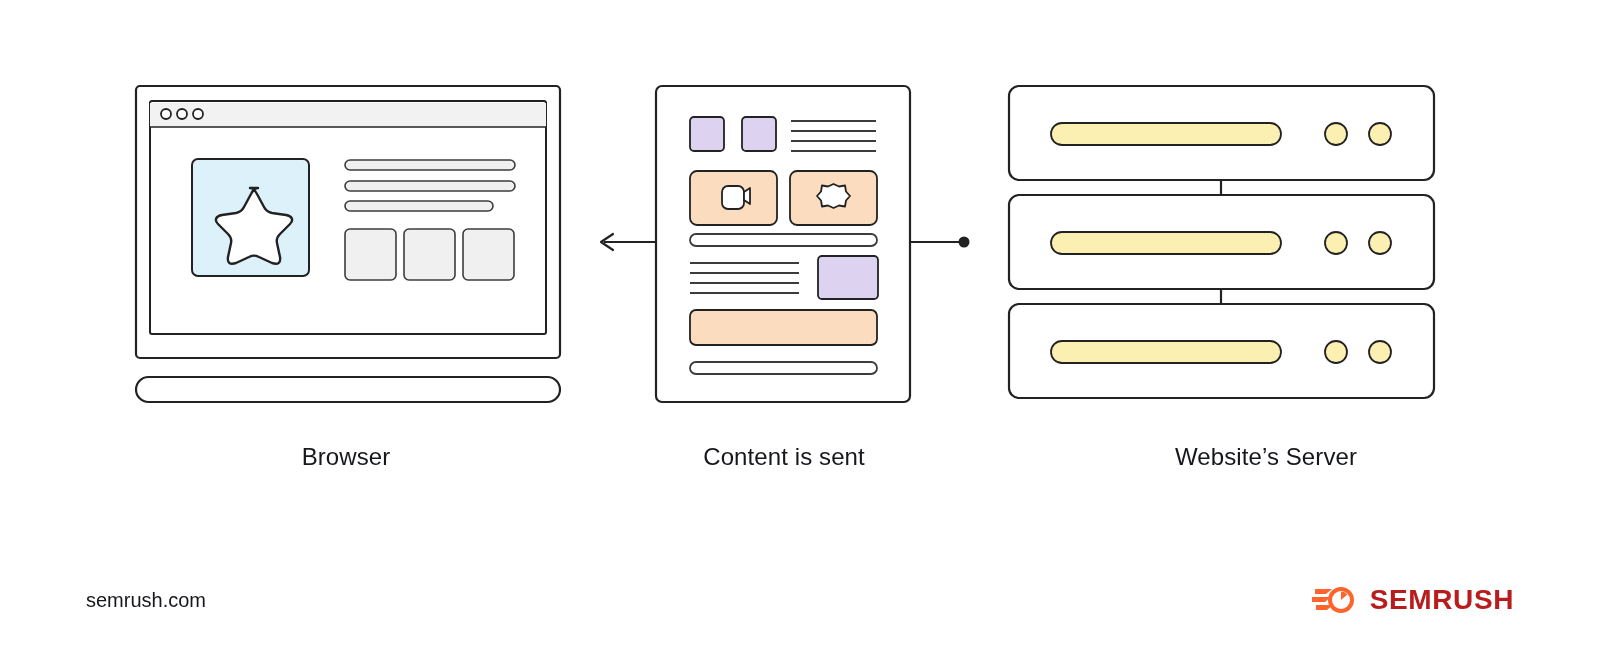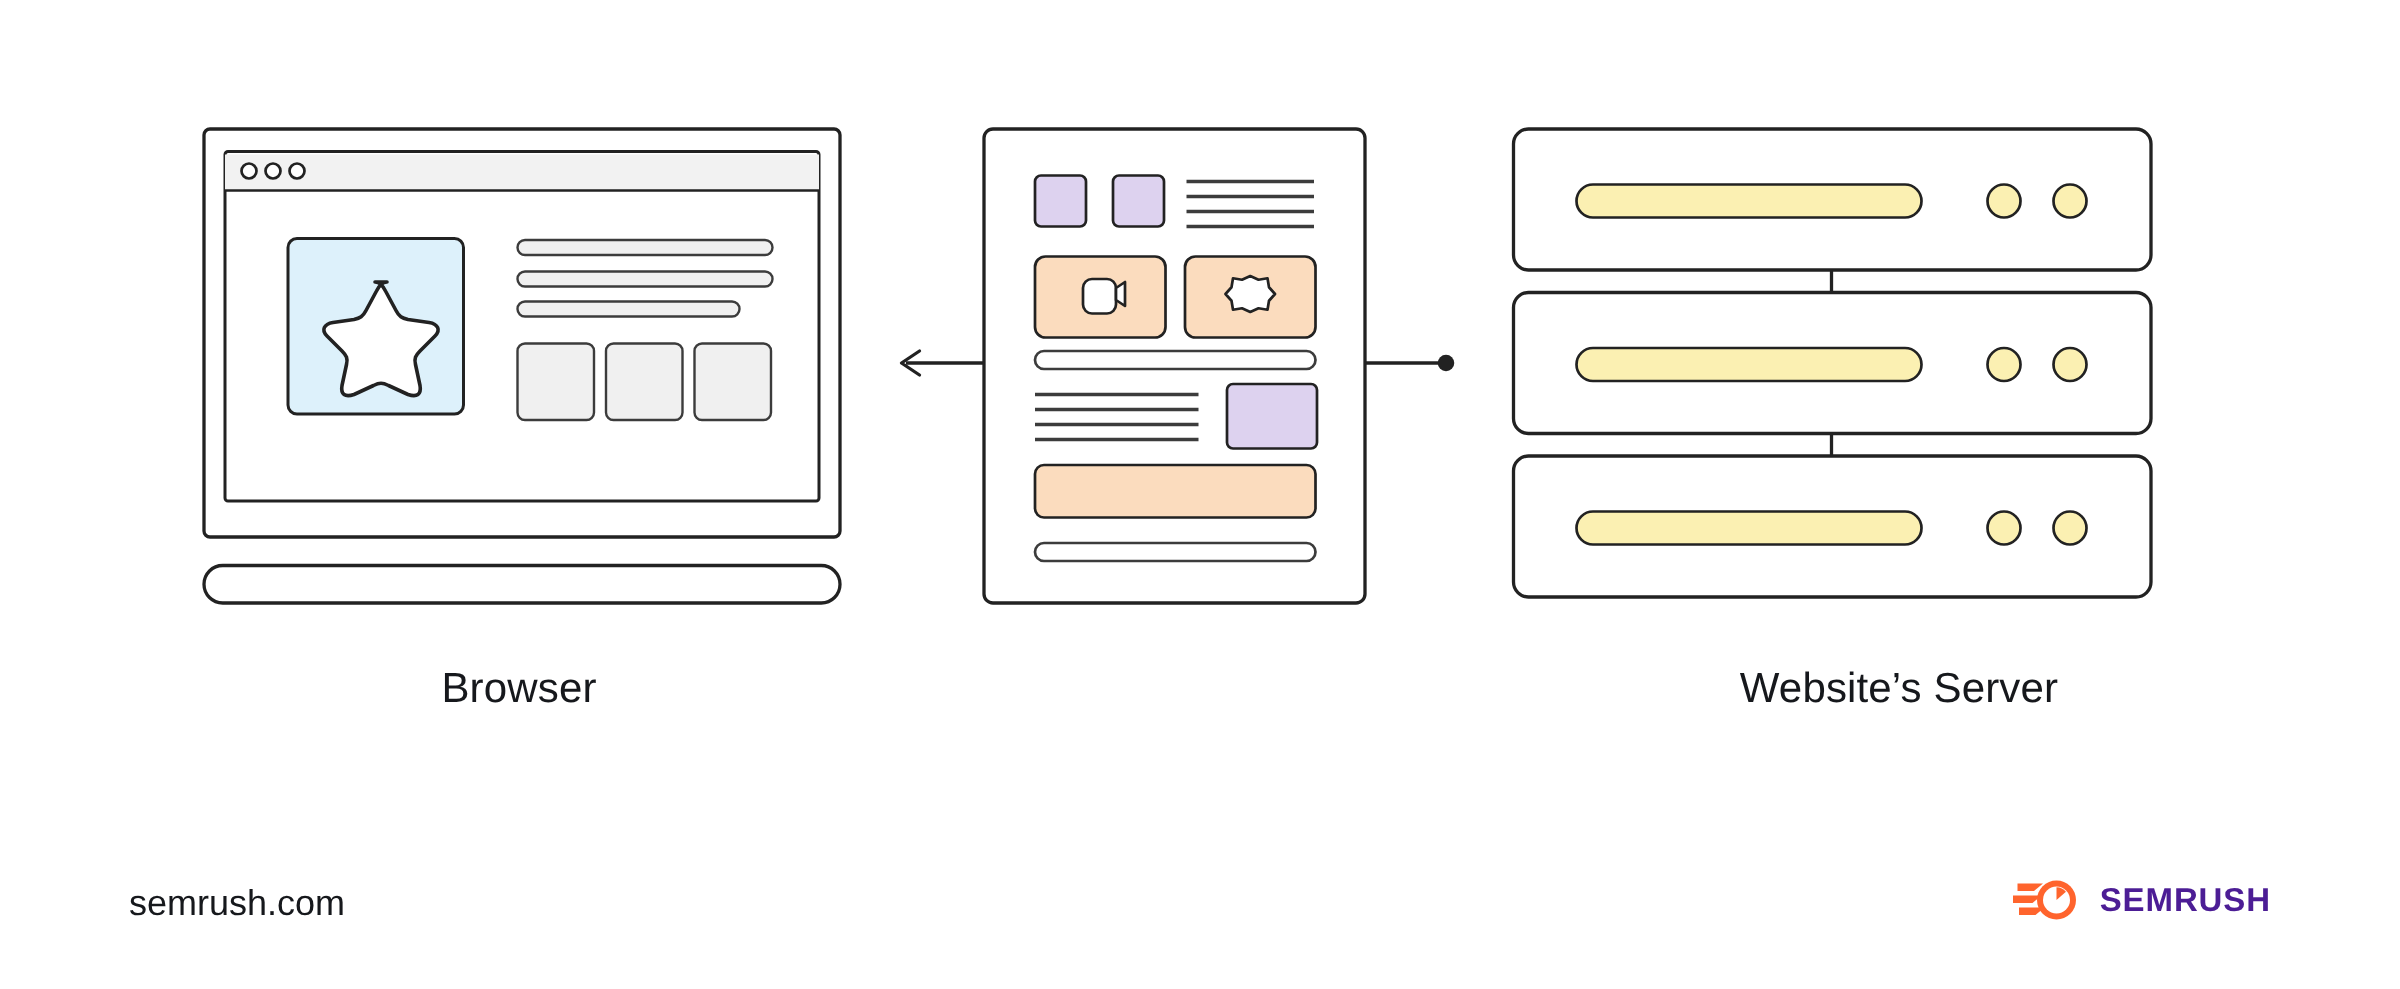--- a/index.html
+++ b/index.html
@@ -24,53 +24,53 @@
   svg.diagram {
     position: absolute;
     left: 0;
     top: 0;
     width: 1600px;
     height: 659px;
     display: block;
   }
   .label {
     position: absolute;
-    font-size: 28px;
+    font-size: 24px;
     font-family: "Liberation Sans", sans-serif;
     color: #16181c;
     text-align: center;
     white-space: nowrap;
     letter-spacing: 0.1px;
   }
   #label-browser  { left: 196px; top: 443px; width: 300px; }
   #label-content  { left: 634px; top: 443px; width: 300px; }
   #label-server   { left: 1116px; top: 443px; width: 300px; }
 
   .footer-url {
     position: absolute;
     left: 86px;
     top: 589px;
-    font-size: 24px;
+    font-size: 20px;
     color: #16181c;
     font-family: "Liberation Sans", sans-serif;
     white-space: nowrap;
   }
   .brand {
     position: absolute;
     right: 86px;
     top: 583px;
     display: flex;
     align-items: center;
     gap: 12px;
   }
   .brand-wordmark {
-    font-size: 22px;
+    font-size: 28px;
     font-weight: bold;
     letter-spacing: 0.6px;
-    color: #4c1d95;
+    color: #b91c1c;
     font-family: "Liberation Sans", sans-serif;
     line-height: 1;
   }
 </style>
 </head>
 <body>
 
 <div class="canvas">
 
   <svg class="diagram" viewBox="0 0 1600 659" xmlns="http://www.w3.org/2000/svg">
@@ -185,20 +185,21 @@
         <rect x="1009" y="304" width="425" height="94" rx="10" ry="10" fill="#ffffff" stroke="#222222" stroke-width="2.2"></rect>
         <rect x="1051" y="341" width="230" height="22" rx="11" ry="11" fill="#fbf0b2" stroke="#222222" stroke-width="1.8"></rect>
         <circle cx="1336" cy="352" r="11" fill="#fbf0b2" stroke="#222222" stroke-width="1.8"></circle>
         <circle cx="1380" cy="352" r="11" fill="#fbf0b2" stroke="#222222" stroke-width="1.8"></circle>
       </g>
     </g>
   </svg>
 
   <div class="label" id="label-browser">Browser</div>
 
+  <div class="label" id="label-content">Content is sent</div>
 
   <div class="label" id="label-server">Website’s Server</div>
 
   <div class="footer-url">semrush.com</div>
 
   <div class="brand">
     <svg width="46" height="34" viewBox="0 0 46 34" xmlns="http://www.w3.org/2000/svg">
       <g fill="#ff642d">
         <path d="M3 6 L20 6 L14 11 L3 11 Z"></path>
         <path d="M0 14 L19 14 L13 19 L0 19 Z"></path>

